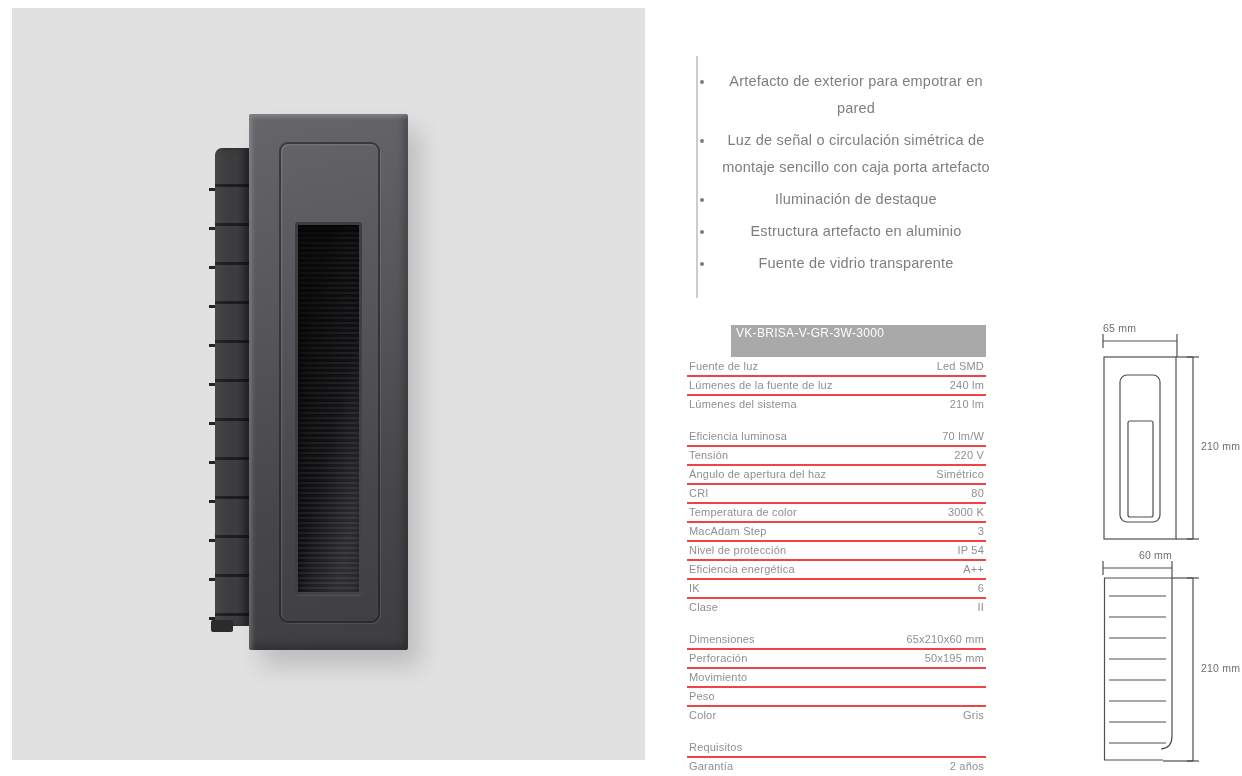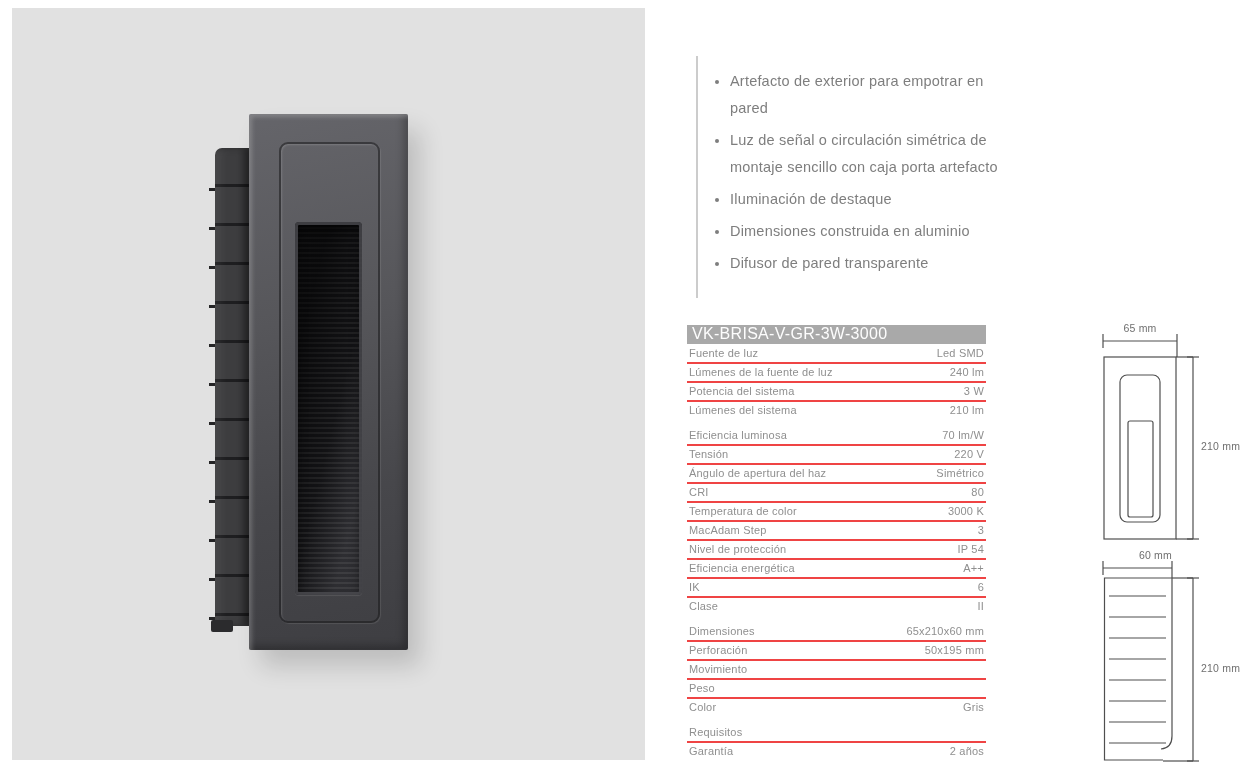--- a/index.html
+++ b/index.html
@@ -25,28 +25,28 @@
     box-shadow:inset 1px 1px 2px rgba(255,255,255,0.16), 1px 1px 1px rgba(255,255,255,0.10);}
   .plate-recess{position:absolute;left:46px;top:108px;width:67px;height:373px;border-radius:4px;
     background:
       linear-gradient(104deg, rgba(0,0,0,0.60) 22%, rgba(0,0,0,0.22) 55%, rgba(125,125,133,0.22) 82%),
       repeating-linear-gradient(180deg, #2b2b2d 0 2px, #17171a 2px 5px);
     background-color:#1c1c1e;
     box-shadow:inset 0 0 0 3px rgba(72,72,76,0.85), inset 0 7px 12px rgba(0,0,0,0.65),
                0 1px 1px rgba(255,255,255,0.10);}
   
   .features{position:absolute;left:696px;top:56px;width:300px;border-left:2px solid #cccccc;
-    padding:12px 0 16px 16px;}
+    padding:12px 0 16px 1px;text-align:center;}
   .features ul{margin:0;padding:0 0 0 16px;width:282px;}
   .features li{font-size:14.5px;line-height:27px;color:#7e7e7e;margin:0 0 5px 0;letter-spacing:0.2px;}
   
   .spec{position:absolute;left:687px;top:325px;width:299px;}
-  .spec-head{height:19px;line-height:17px;background:#a9a9a9;color:#fdfdfd;
-    font-size:16px;padding:0 5px;letter-spacing:0.3px;}
-  .sec{margin-top:8px;}
+  .spec-head{height:32px;line-height:17px;background:#a9a9a9;color:#fdfdfd;
+    font-size:12px;padding:0 5px;letter-spacing:0.3px;margin-left:44px;}
+  .sec{margin-top:15px;}
   .sec.first{margin-top:1px;}
   .srow{display:flex;justify-content:space-between;height:17px;line-height:17px;
     font-size:11px;color:#8f8f8f;padding:0 2px;letter-spacing:0.2px;}
   .srow.bd{border-bottom:2px solid #ef4444;}
   .srow .lab{white-space:nowrap;}
   .srow .val{white-space:nowrap;}
   
   .draw{position:absolute;}
   .draw svg{position:absolute;left:0;top:0;}
   .dim-label{position:absolute;font-size:10.5px;color:#6f6f6f;letter-spacing:0.2px;}
@@ -66,40 +66,36 @@
       <div class="plate-frame"></div>
       <div class="plate-recess"></div>
     </div>
   </div>
 
   <div class="features">
     <ul>
       <li>Artefacto de exterior para empotrar en pared</li>
       <li>Luz de señal o circulación simétrica de montaje sencillo con caja porta artefacto</li>
       <li>Iluminación de destaque</li>
-      <li>Dimensiones construida en aluminio</li>
-      <li>Difusor de pared transparente</li>
+      <li>Estructura artefacto en aluminio</li>
+      <li>Fuente de vidrio transparente</li>
     </ul>
   </div>
 
   <div class="spec">
     <div class="spec-head">VK-BRISA-V-GR-3W-3000</div>
 
     <div class="sec first">
       <div class="srow bd">
         <span class="lab">Fuente de luz</span>
         <span class="val">Led SMD</span>
       </div>
       <div class="srow bd">
         <span class="lab">Lúmenes de la fuente de luz</span>
         <span class="val">240 lm</span>
-      </div>
-      <div class="srow bd">
-        <span class="lab">Potencia del sistema</span>
-        <span class="val">3 W</span>
       </div>
       <div class="srow">
         <span class="lab">Lúmenes del sistema</span>
         <span class="val">210 lm</span>
       </div>
     </div>
 
     <div class="sec">
       <div class="srow bd">
         <span class="lab">Eficiencia luminosa</span>
@@ -187,21 +183,21 @@
         <rect x="9" y="37" width="72" height="182"></rect>
         <rect x="25" y="55" width="40" height="147" rx="7"></rect>
         <rect x="33" y="101" width="25" height="96" rx="2"></rect>
         <line x1="81" y1="37" x2="98" y2="37"></line>
         <line x1="81" y1="219" x2="98" y2="219"></line>
         <line x1="98" y1="37" x2="98" y2="219"></line>
         <line x1="92" y1="37" x2="104" y2="37"></line>
         <line x1="92" y1="219" x2="104" y2="219"></line>
       </g>
     </svg>
-    <div class="dim-label" style="left:8px;top:2px;width:74px;text-align:center;">65 mm</div>
+    <div class="dim-label" style="left:8px;top:2px;width:74px;text-align:left;">65 mm</div>
     <div class="dim-label" style="left:106px;top:120px;">210 mm</div>
   </div>
 
   <div class="draw dw-side">
     <svg width="147" height="224" viewBox="0 0 147 224">
       <g stroke="#4f4f4f" stroke-width="1.2" fill="none">
         <line x1="8" y1="20" x2="77" y2="20"></line>
         <line x1="8" y1="13" x2="8" y2="27"></line>
         <line x1="77" y1="13" x2="77" y2="30"></line>
         <path d="M77,30 H9.5 V212 H68"></path>

